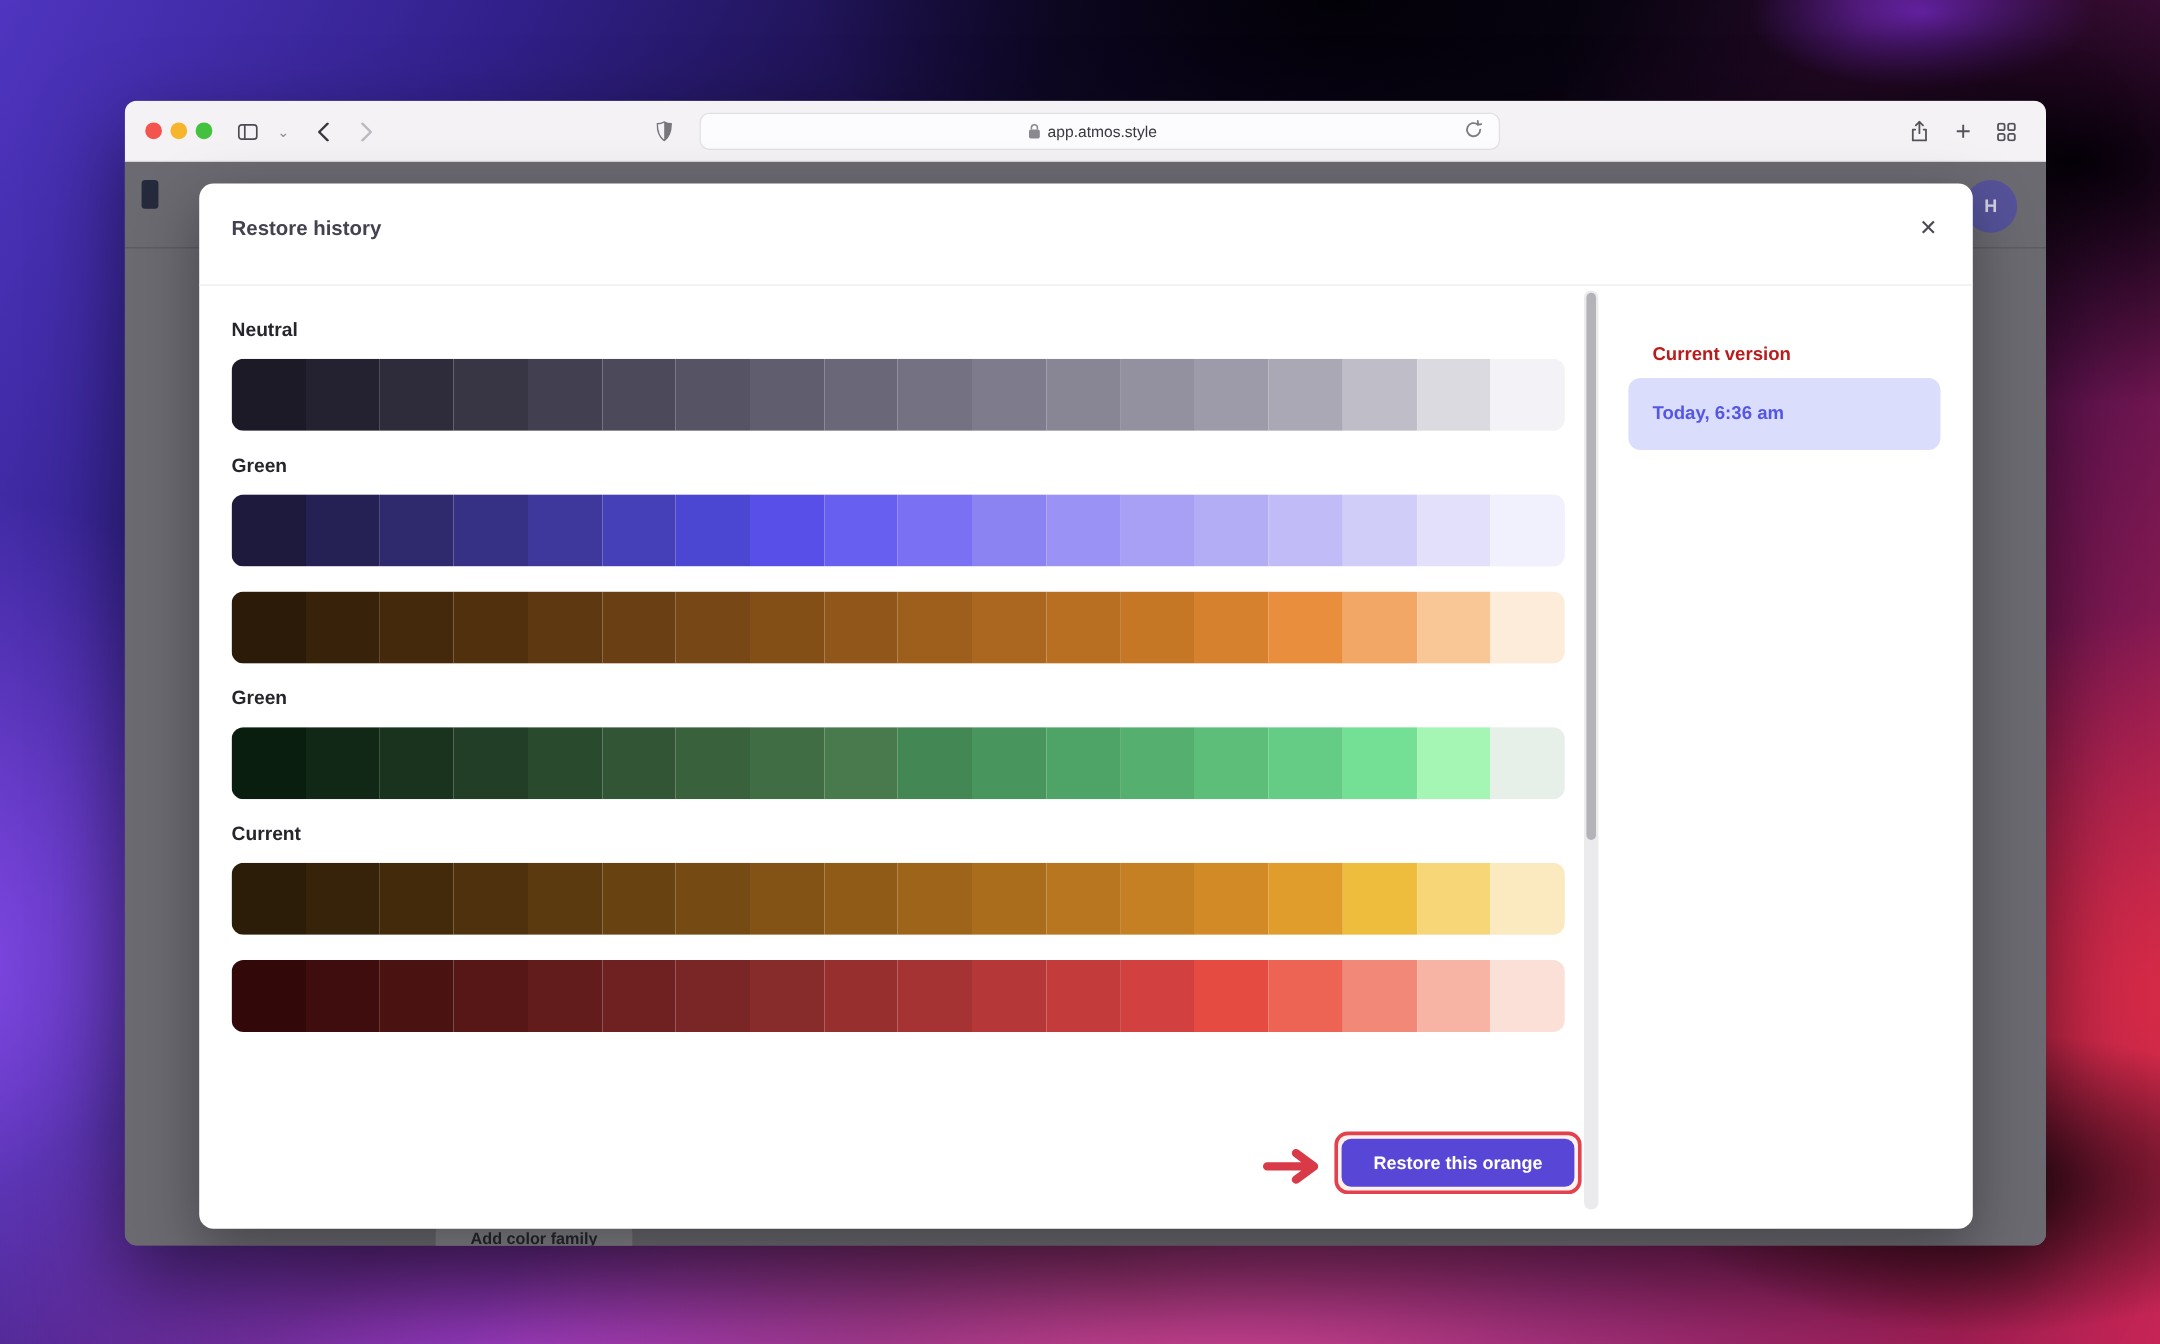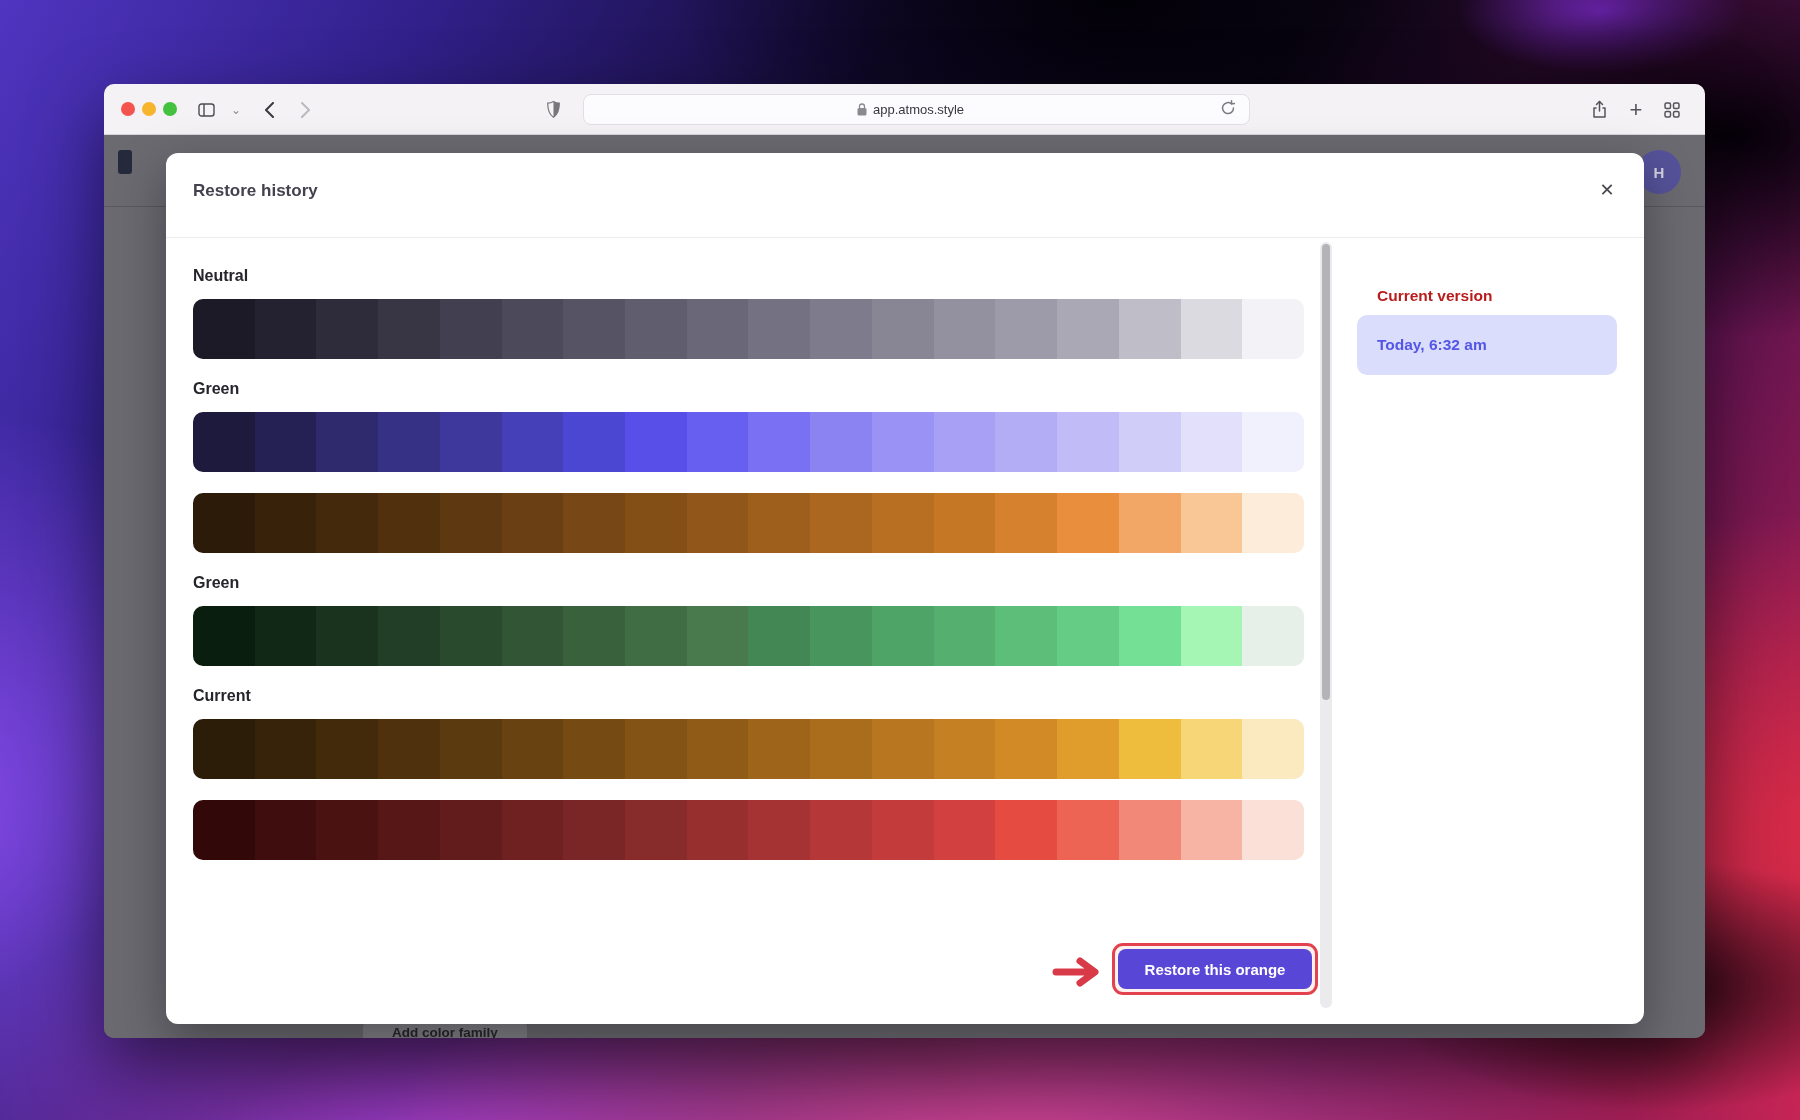--- a/index.html
+++ b/index.html
@@ -322,21 +322,21 @@
       <button class="restore-btn" style="background-color: rgb(88, 71, 214);">Restore this orange</button>
       <span class="restore-arrow">
         <svg width="56" height="36" viewBox="0 0 56 36">
           <path d="M6 18 H36 M30 7 L45 18 L30 29" fill="none" stroke="#ffffff" stroke-width="13" stroke-linecap="round" stroke-linejoin="round"></path>
           <path d="M6 18 H36 M30 7 L45 18 L30 29" fill="none" stroke="#d93a47" stroke-width="7" stroke-linecap="round" stroke-linejoin="round"></path>
         </svg>
       </span>
 
       <div class="msidebar">
         <div class="msidebar-heading">Current version</div>
-        <div class="version-pill" style="background-color: rgb(219, 221, 252); color: rgb(84, 86, 230);">Today, 6:32 am</div>
+        <div class="version-pill" style="background-color: rgb(219, 221, 252); color: rgb(84, 86, 230);">Today, 6:36 am</div>
       </div>
 
       <div class="mscroll-track">
         <div class="mscroll-thumb"></div>
       </div>
     </div>
   </div>
 </div>
 
 </body></html>

